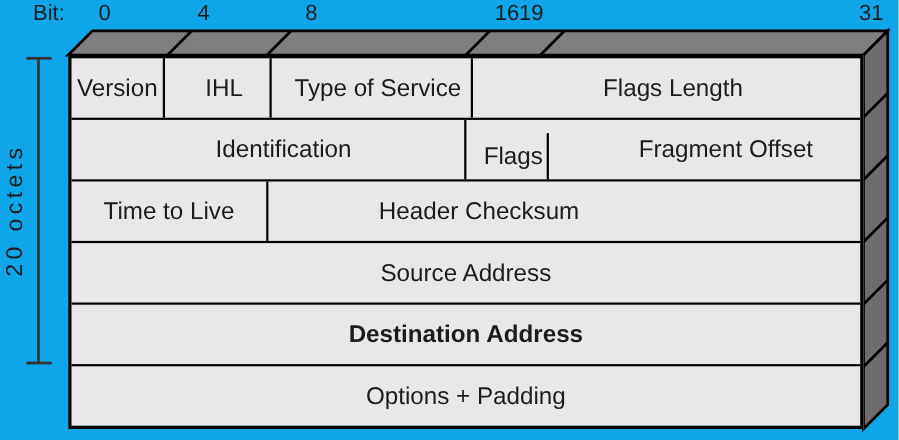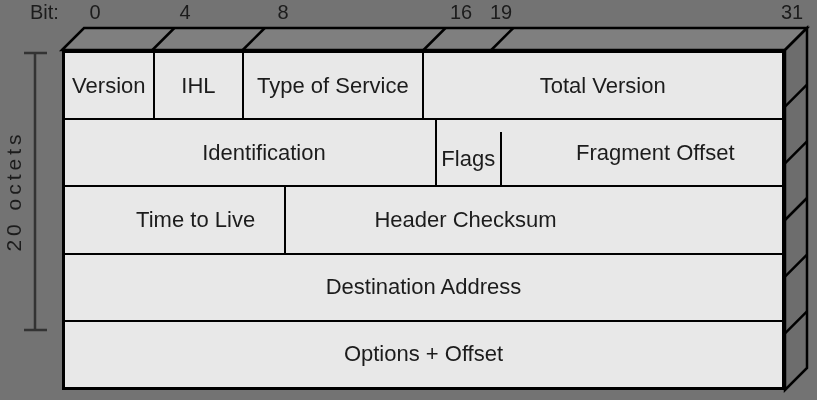--- a/index.html
+++ b/index.html
@@ -1,33 +1,33 @@
 <!DOCTYPE html>
 <html><head>
 <meta charset="utf-8">
 <style>
   html,body{margin:0;padding:0;background:#ffffff;}
   .stage{
-    position:relative;width:817px;height:400px;background:#737373;overflow:hidden;
+    position:relative;width:817px;height:400px;background:#0ea5e9;overflow:hidden;
     font-family:"Liberation Sans", sans-serif;
   }
   .bit-axis-label{
     position:absolute;left:30px;top:1px;font-size:20px;color:#1c1c1c;white-space:nowrap;
   }
   .bit-num{
     position:absolute;top:1px;transform:translateX(-50%);
     font-size:20px;color:#1c1c1c;white-space:nowrap;
   }
   #backdrop{position:absolute;left:0;top:0;}
   .grid{
     position:absolute;left:62px;top:50px;width:723px;height:340px;
     box-sizing:border-box;border:3px solid #000;
     display:flex;flex-direction:column;
   }
-  .grid-row{flex:1 1 0;display:flex;border-bottom:2.5px solid #000;min-height:0;}
+  .grid-row{flex:1 1 0;display:flex;border-bottom:2.5px solid #000;min-height:0;gap:12px;}
   .grid-row:last-child{border-bottom:none;}
   .cell{
     box-sizing:border-box;border-right:2.5px solid #000;
     display:flex;align-items:center;justify-content:center;
     font-size:22px;color:#1c1c1c;white-space:nowrap;overflow:hidden;
   }
   .cell:last-child{border-right:none;}
   .octets-label{
     position:absolute;left:14px;top:191px;
     transform:translate(-50%,-50%) rotate(-90deg);
@@ -56,42 +56,45 @@
       <line x1="24" y1="330" x2="47" y2="330" stroke="#333333" stroke-width="2.5"></line>
     </svg>
 
   <span class="bit-axis-label">Bit:</span>
 
   <div id="bit-labels">
       <span class="bit-num" style="left: 95px;">0</span>
       <span class="bit-num" style="left: 185px;">4</span>
       <span class="bit-num" style="left: 283px;">8</span>
       <span class="bit-num" style="left: 461px;">16</span>
-      <span class="bit-num" style="left: 501px; text-align: right;">19</span>
+      <span class="bit-num" style="left: 483px; text-align: right;">19</span>
       <span class="bit-num" style="left: 792px;">31</span>
     </div>
 
   <div class="grid" id="grid" style="background: rgb(232, 232, 232);">
       <div class="grid-row">
         <div class="cell" style="width: 12.5%;">Version</div>
         <div class="cell" style="width: 12.5%;">IHL</div>
         <div class="cell" style="width: 25%;">Type of Service</div>
-        <div class="cell" style="width: 50%;">Total Version</div>
+        <div class="cell" style="width: 50%;">Flags Length</div>
       </div>
       <div class="grid-row">
         <div class="cell" style="width: 50%; margin-left: 28px;">Identification</div>
         <div class="cell" style="width: 9.375%; margin-top: 12px;">Flags</div>
         <div class="cell" style="width: 40.625%; padding-left: 27px;">Fragment Offset</div>
       </div>
       <div class="grid-row">
-        <div class="cell" style="width: 25%; margin-left: 42px;">Time to Live</div>
+        <div class="cell" style="width: 25%;">Time to Live</div>
         <div class="cell" style="width: 50%;">Header Checksum</div>
       </div>
       <div class="grid-row">
-        <div class="cell" style="width: 100%;">Destination Address</div>
+        <div class="cell" style="width: 100%;">Source Address</div>
       </div>
       <div class="grid-row">
-        <div class="cell" style="width: 100%;">Options + Offset</div>
+        <div class="cell" style="width: 100%; font-weight: bold;">Destination Address</div>
+      </div>
+      <div class="grid-row">
+        <div class="cell" style="width: 100%;">Options + Padding</div>
       </div>
     </div>
 
   <div class="octets-label">20 octets</div>
 </div>
 
 </body></html>

